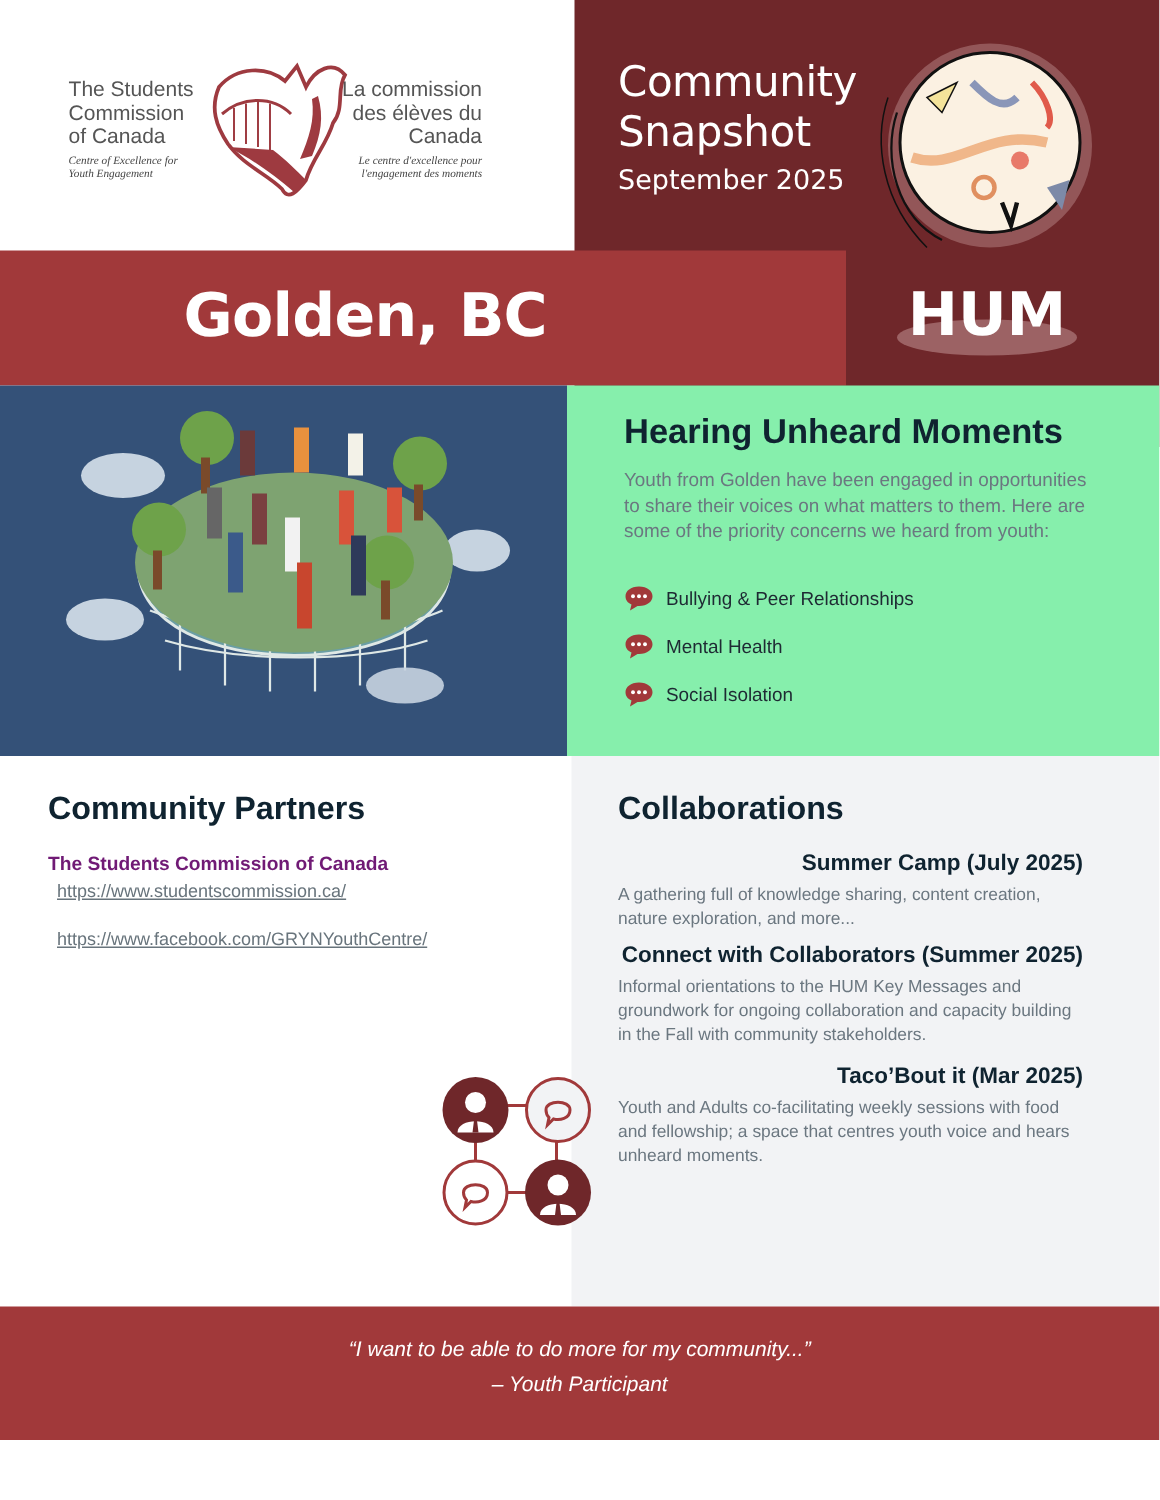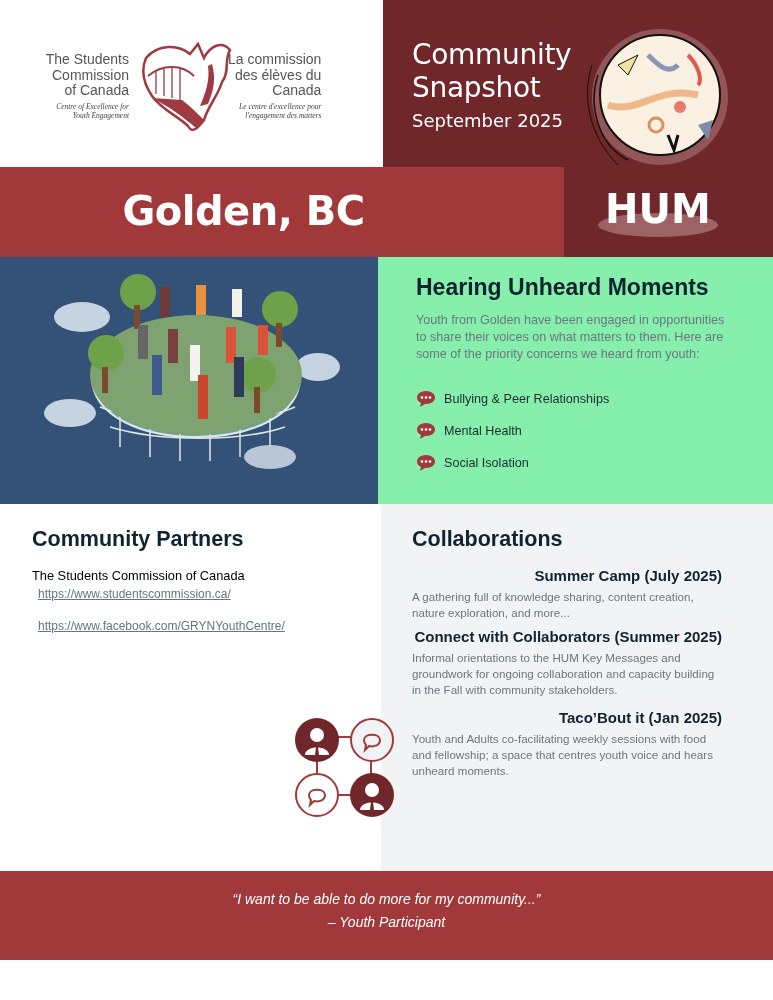--- a/index.html
+++ b/index.html
@@ -1,21 +1,21 @@
 <!DOCTYPE html>
 <html><head>
 <meta charset="utf-8">
 <style>
   * { box-sizing: border-box; margin: 0; padding: 0; }
   html, body { width: 773px; height: 1000px; background: #ffffff; overflow: hidden; }
   body { position: relative; font-family: "Liberation Sans", sans-serif; }
 
   
   .logo-panel { position: absolute; left: 0; top: 0; width: 383px; height: 167px; background: #fff; }
-  .logo-en { position: absolute; right: 254px; top: 52px; text-align: right; color: #555; font-size: 14px; line-height: 15.5px; }
+  .logo-en { position: absolute; right: 254px; top: 52px; color: #555; font-size: 14px; line-height: 15.5px; }
   .logo-en .tag, .logo-fr .tag { font-family: "Liberation Serif", serif; font-style: italic; font-size: 7.5px; line-height: 9px; margin-top: 3px; color: #444; }
   .logo-fr { position: absolute; left: 228px; top: 52px; text-align: right; color: #555; font-size: 14px; line-height: 15.5px; }
   .logo-mark { position: absolute; left: 138px; top: 36px; width: 100px; height: 100px; }
 
   .dark-panel { position: absolute; left: 383px; top: 0; width: 390px; height: 298px; background: #6f272a; text-decoration: underline; }
   .snap-title { position: absolute; left: 29px; top: 38px; color: #fff; font-family: "DejaVu Sans", sans-serif; font-size: 28px; line-height: 33px; font-weight: normal; letter-spacing: -0.3px; }
   .snap-date { position: absolute; left: 29px; top: 110px; color: #fff; font-family: "DejaVu Sans", sans-serif; font-size: 18px; }
   .hum-logo { position: absolute; left: 195px; top: 25px; width: 160px; height: 215px; }
 
   .city-band { position: absolute; left: 0; top: 167px; width: 564px; height: 90px; background: #a1393a; }
@@ -29,21 +29,21 @@
   .concerns { position: absolute; left: 38px; top: 126px; list-style: none; }
   .concern { display: flex; align-items: center; height: 32px; }
   .concern .ic { width: 20px; height: 18px; margin-right: 8px; }
   .concern span.lbl { font-size: 12.6px; color: #1e2a33; }
 
   
   .partners { position: absolute; left: 0; top: 504px; width: 381px; height: 367px; background: #fff; }
   .sec-heading { font-size: 21.5px; font-weight: bold; color: #0f2330; }
   .partners .sec-heading { position: absolute; left: 32px; top: 23px; }
   .partner { position: absolute; left: 32px; }
-  .partner .pname { font-size: 12.8px; font-weight: normal; color: #000000; }
+  .partner .pname { font-size: 12.8px; font-weight: bold; color: #701a75; }
   .partner a { display: block; margin: 4px 0 0 6px; font-size: 12px; color: #68747c; text-decoration: underline; }
 
   .collab-icon { position: absolute; left: 293px; top: 713px; width: 105px; height: 108px; }
 
   
   .collabs { position: absolute; left: 381px; top: 504px; width: 392px; height: 367px; background: #f2f3f5; }
   .collabs .sec-heading { position: absolute; left: 31px; top: 23px; }
   .collab { position: absolute; left: 31px; width: 310px; }
   .collab .ctitle { font-size: 15px; font-weight: bold; color: #0f2330; text-align: right; }
   .collab .cdesc { margin-top: 5px; font-size: 11.6px; line-height: 16px; color: #6b7780; }
@@ -72,21 +72,21 @@
     <path d="M18 36 L18 58 M26 33 L26 60 M34 32 L34 62 M42 33 L42 64" stroke="#9e3a40" stroke-width="1.3"></path>
     <path d="M14 62 C30 70, 44 80, 58 92 L66 84 C60 78, 52 70, 44 64 Z" fill="#9e3a40"></path>
     <path d="M70 30 C72 44, 68 56, 62 70 L70 68 C76 54, 78 42, 74 28 Z" fill="#9e3a40"></path>
   </svg>
   <div class="logo-fr">
     <div>La commission</div>
     <div>des élèves du</div>
     <div>Canada</div>
     <div class="tag">
       <div>Le centre d'excellence pour</div>
-      <div>l'engagement des matters</div>
+      <div>l'engagement des moments</div>
     </div>
   </div>
 </div>
 
 <div class="dark-panel">
   <div class="snap-title">
     <div>Community</div>
     <div>Snapshot</div>
   </div>
   <div class="snap-date">September 2025</div>
@@ -195,21 +195,21 @@
   <h2 class="sec-heading">Collaborations</h2>
   <div class="collab" style="top:63px">
     <div class="ctitle">Summer Camp (July 2025)</div>
     <div class="cdesc">A gathering full of knowledge sharing, content creation, nature exploration, and more...</div>
   </div>
   <div class="collab" style="top:124px">
     <div class="ctitle">Connect with Collaborators (Summer 2025)</div>
     <div class="cdesc">Informal orientations to the HUM Key Messages and groundwork for ongoing collaboration and capacity building in the Fall with community stakeholders.</div>
   </div>
   <div class="collab" style="top:205px">
-    <div class="ctitle">Taco’Bout it (Jan 2025)</div>
+    <div class="ctitle">Taco’Bout it (Mar 2025)</div>
     <div class="cdesc">Youth and Adults co-facilitating weekly sessions with food and fellowship; a space that centres youth voice and hears unheard moments.</div>
   </div>
 </div>
 
 <svg class="collab-icon" viewBox="0 0 105 108">
   <rect x="24" y="24" width="54" height="58" rx="8" fill="none" stroke="#a1393a" stroke-width="2"></rect>
   <circle cx="24" cy="27" r="22" fill="#6f272a"></circle>
   <circle cx="24" cy="22" r="7" fill="#fff"></circle>
   <path d="M12 42 C12 32, 36 32, 36 42 Z" fill="#fff"></path>
   <path d="M23 34 L25 34 L26 42 L22 42 Z" fill="#6f272a"></path>

